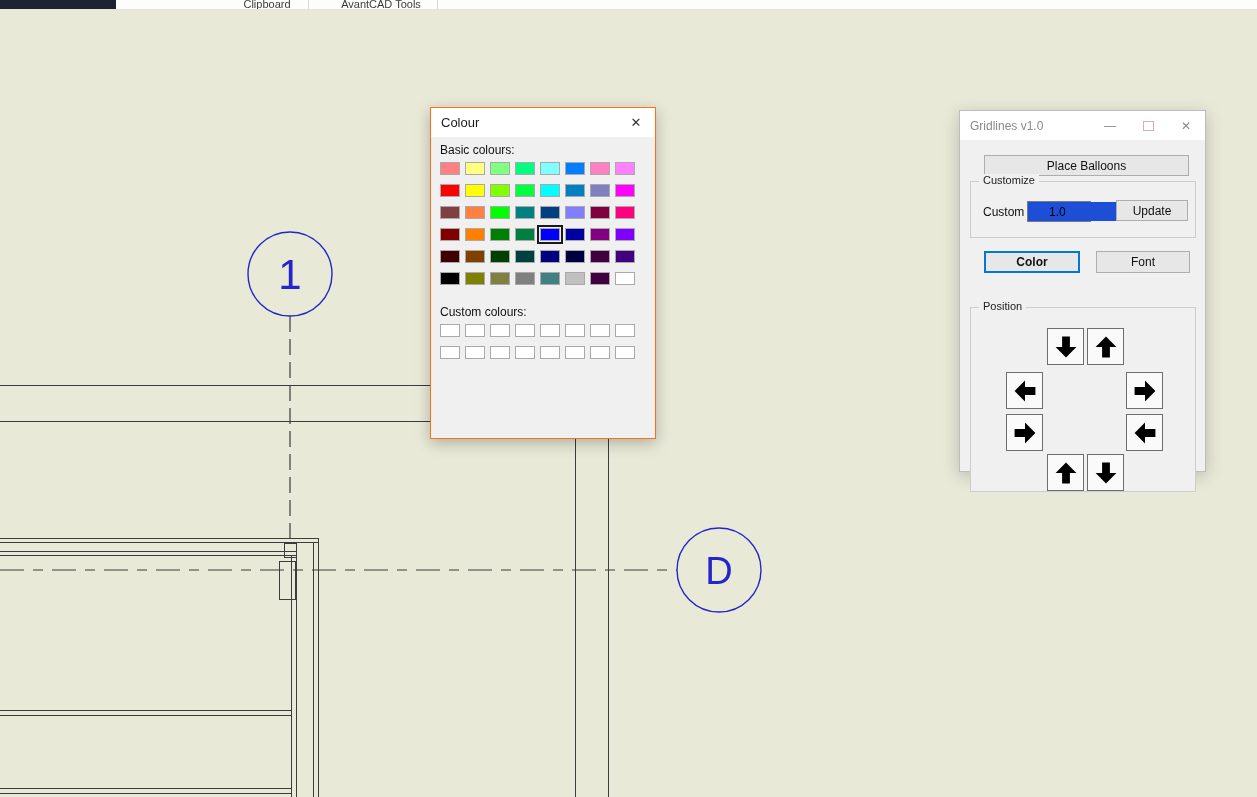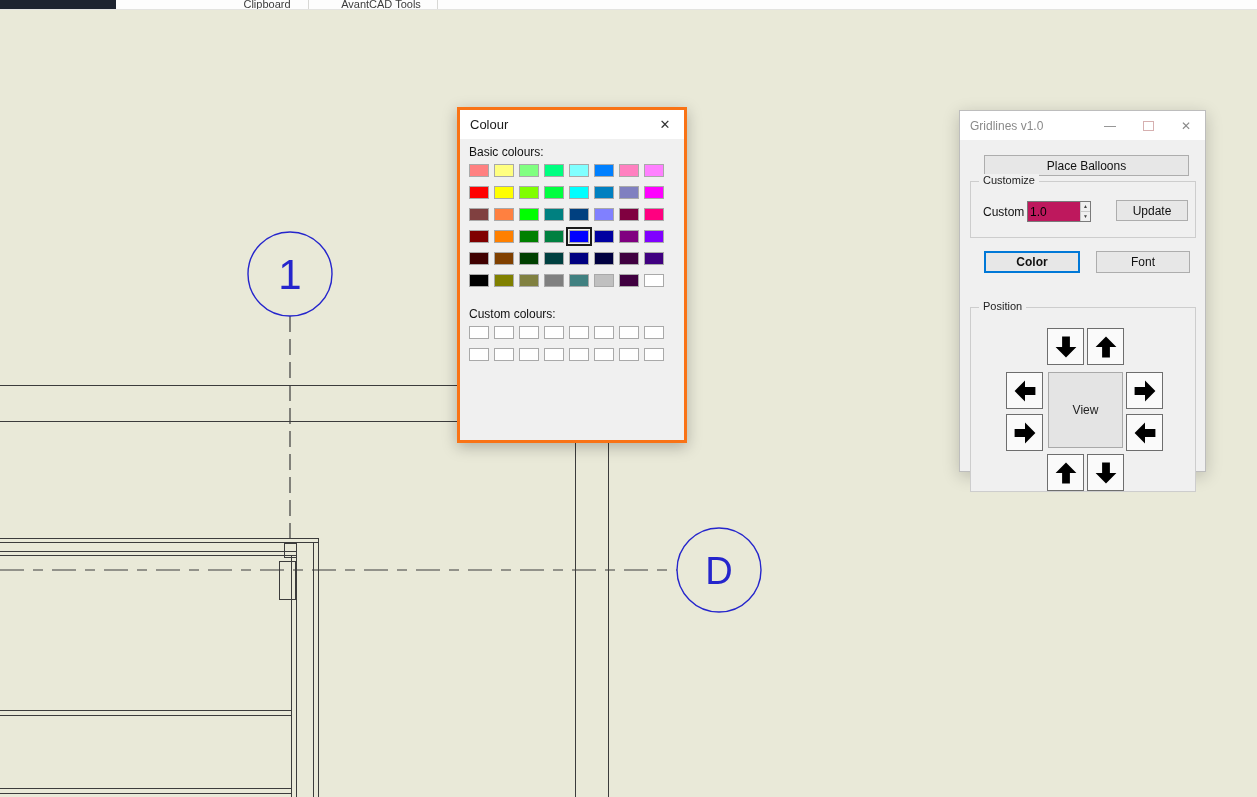--- a/index.html
+++ b/index.html
@@ -23,21 +23,21 @@
   svg.cad{position:absolute;left:0;top:0;z-index:1;}
   svg.cad text{font-family:"Liberation Sans",sans-serif;}
 
   
   .dialog{position:absolute;background:#f0f0f0;z-index:10;}
   .titlebar{height:29px;background:#ffffff;display:flex;align-items:center;position:relative;}
   .title-text{font-size:13px;color:#1a1a1a;padding-left:10px;flex:1;}
   .cap-btn{width:38px;height:29px;display:flex;align-items:center;justify-content:center;font-size:13px;color:#333;cursor:default;}
 
   
-  .colour-dialog{left:457px;top:107px;width:224px;height:330px;border:3px solid #f97316;box-shadow:0 4px 14px rgba(0,0,0,.25);}
+  .colour-dialog{left:430px;top:107px;width:224px;height:330px;border:1px solid #f97316;box-shadow:0 4px 14px rgba(0,0,0,.25);}
   .colour-body{padding:6px 9px 0 9px;}
   .section-label{font-size:12px;color:#111;margin:0 0 5px 0;}
   .swatch-grid{display:grid;grid-template-columns:repeat(8,20px);gap:9px 5px;}
   .swatch{height:13px;border:1px solid #a9a9a9;box-sizing:border-box;}
   .swatch.selected{outline:2px solid #1a1a1a;outline-offset:1px;}
   .swatch.custom{background:#fff;}
   .custom-label{margin-top:20px;}
   .define-btn{display:block;width:206px;height:20px;margin-top:18px;background:#e7e7e7;border:1px solid #adadad;font-size:12px;color:#111;font-family:"Liberation Sans",sans-serif;padding:0;}
   .ok-row{margin-top:8px;display:flex;gap:9px;}
   .dlg-btn{height:21px;background:#e7e7e7;border:1px solid #adadad;font-size:12px;color:#111;font-family:"Liberation Sans",sans-serif;padding:0 10px;}
@@ -50,21 +50,21 @@
   .gl-cap{color:#8a8a8a;font-size:12px;}
   .gl-max-box{width:9px;height:8px;border:1px solid #d6b0b0;display:inline-block;}
   .gl-body{position:relative;width:100%;height:331px;}
   .gl-abs{position:absolute;box-sizing:border-box;}
   .win-btn{background:#e7e7e7;border:1px solid #adadad;font-size:12px;color:#111;font-family:"Liberation Sans",sans-serif;padding:0;}
   .btn-accent{border:1px solid #0078d7;box-shadow:inset 0 0 0 1px #0078d7;font-weight:bold;}
   .groupbox{border:1px solid #cdcdcd;background:#f0f0f0;}
   .group-legend{position:absolute;top:-8px;left:8px;background:#f0f0f0;padding:0 4px;font-size:11px;color:#222;}
   .field-label{font-size:12px;color:#111;}
   .spin-wrap{display:flex;border:1px solid #7a7a7a;background:#fff;height:21px;width:64px;}
-  .spin-input{border:none;outline:none;width:48px;font-size:12px;padding:0 2px;font-family:"Liberation Sans",sans-serif;background:#be185d;}
+  .spin-input{border:none;outline:none;width:48px;font-size:12px;padding:0 21px;font-family:"Liberation Sans",sans-serif;background:#1d4ed8;}
   .spin-btns{width:15px;display:flex;flex-direction:column;border-left:1px solid #c8c8c8;}
   .spin-btn{flex:1;background:#f0f0f0;border:none;font-size:5px;line-height:5px;color:#444;padding:0;border-bottom:1px solid #c8c8c8;}
   .spin-btn:last-child{border-bottom:none;}
 
   
   .arrow-btn{position:absolute;width:37px;height:37px;background:#fafafa;border:1px solid #6e6e6e;box-sizing:border-box;display:flex;align-items:center;justify-content:center;padding:0;}
   .arrow-btn svg{width:26px;height:26px;fill:#000;}
   .dir-right{transform:none;}
   .dir-left{transform:rotate(180deg);}
   .dir-up{transform:rotate(-90deg);}
@@ -245,21 +245,20 @@
     <button class="arrow-btn" style="left:46px;top:232px;">
       <svg class="dir-left" viewBox="0 0 20 20">
           <path d="M2 7 L10 7 L10 2 L18 10 L10 18 L10 13 L2 13 Z"></path>
         </svg>
     </button>
     <button class="arrow-btn" style="left:46px;top:274px;">
       <svg class="dir-right" viewBox="0 0 20 20">
           <path d="M2 7 L10 7 L10 2 L18 10 L10 18 L10 13 L2 13 Z"></path>
         </svg>
     </button>
-    <div class="view-box" style="left:88px;top:232px;width:75px;height:76px;">View</div>
     <button class="arrow-btn" style="left:166px;top:232px;">
       <svg class="dir-right" viewBox="0 0 20 20">
           <path d="M2 7 L10 7 L10 2 L18 10 L10 18 L10 13 L2 13 Z"></path>
         </svg>
     </button>
     <button class="arrow-btn" style="left:166px;top:274px;">
       <svg class="dir-left" viewBox="0 0 20 20">
           <path d="M2 7 L10 7 L10 2 L18 10 L10 18 L10 13 L2 13 Z"></path>
         </svg>
     </button>

